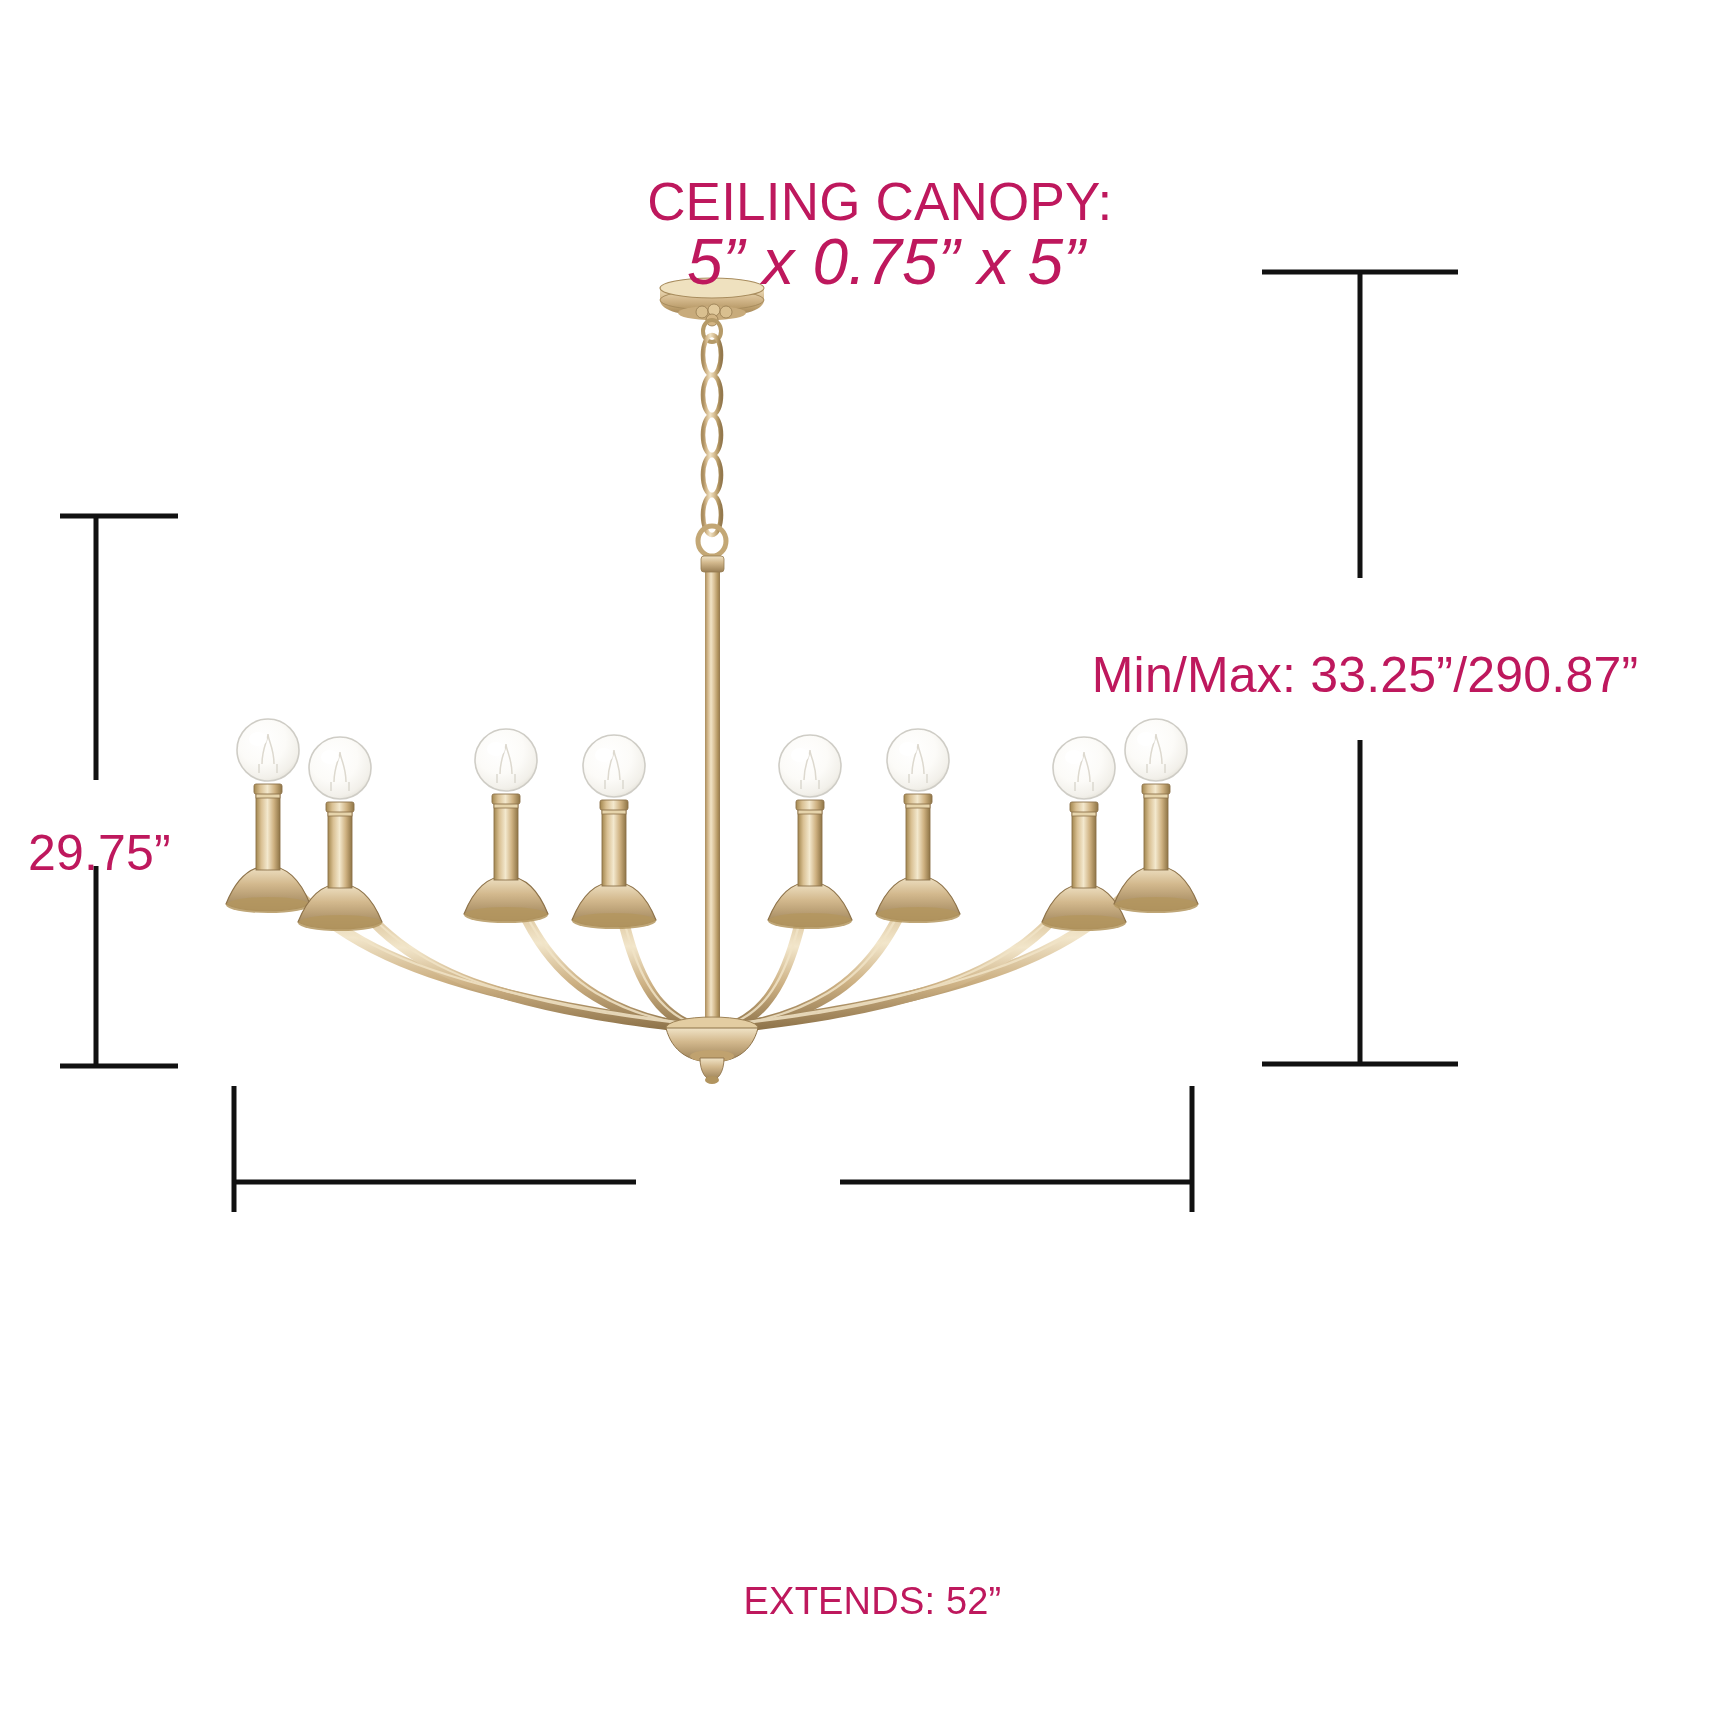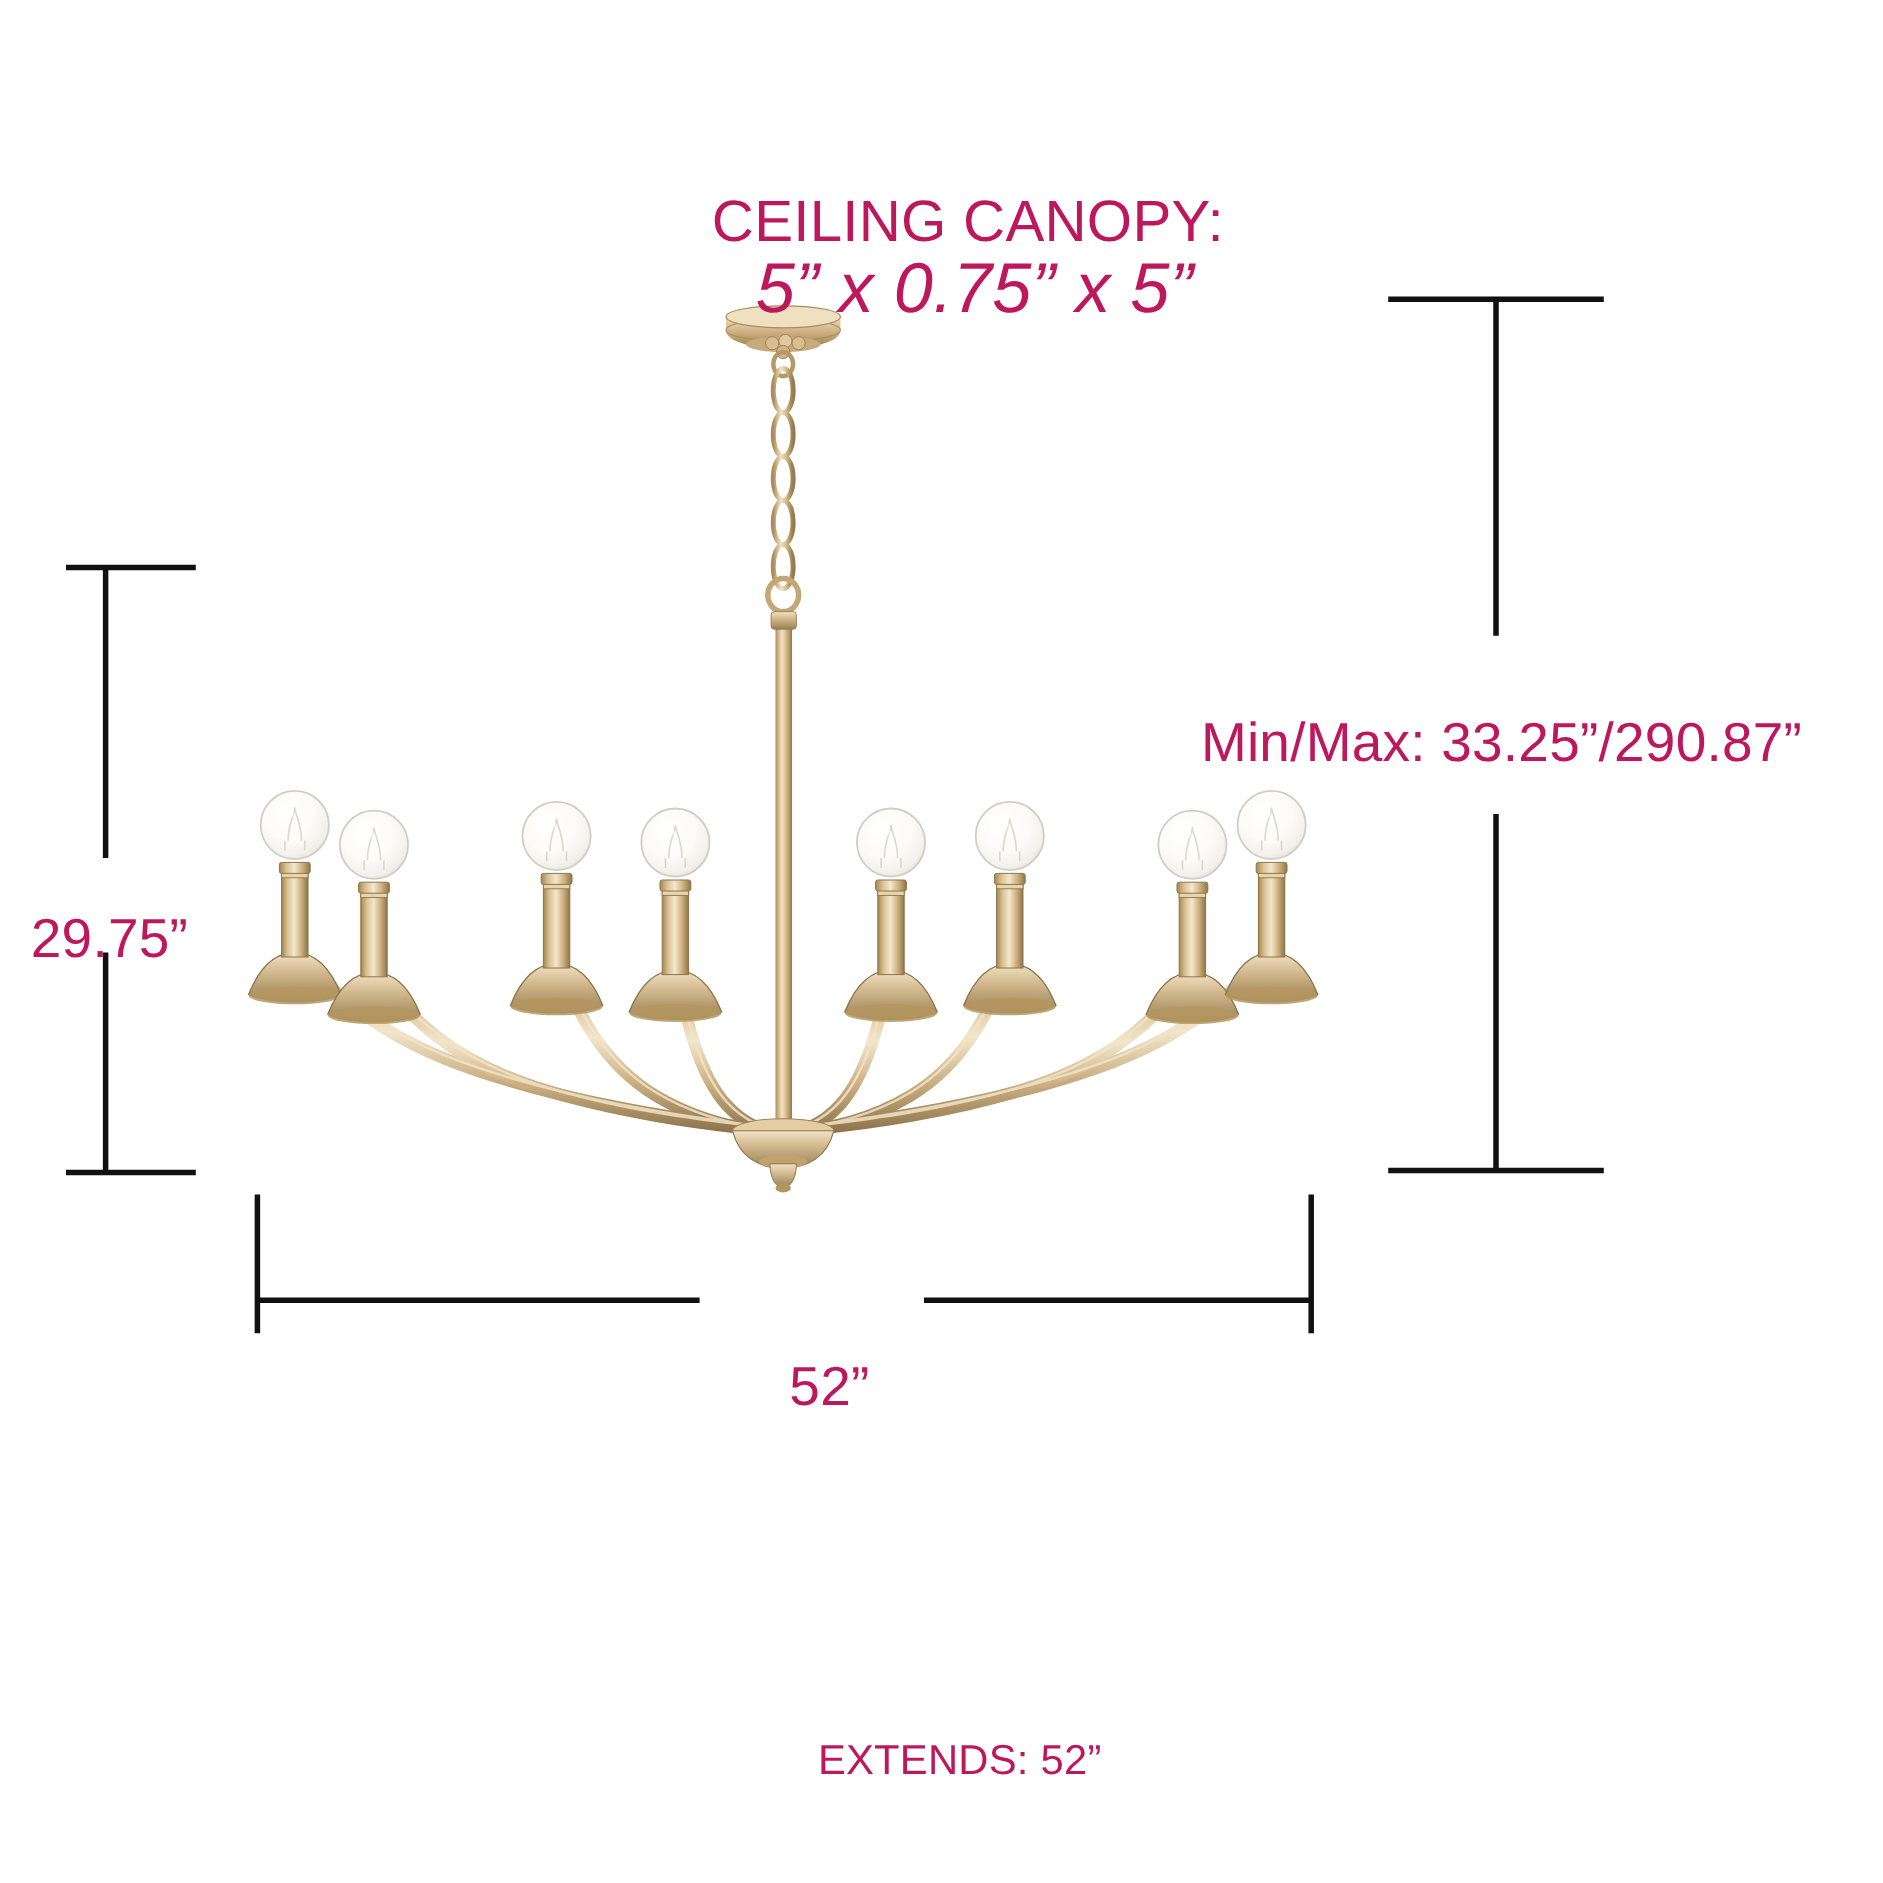--- a/index.html
+++ b/index.html
@@ -289,19 +289,18 @@
     <span>CEILING CANOPY:</span>
   </div>
   <div class="txt" id="canopy-title-2">
     <span>5” x 0.75” x 5”</span>
   </div>
 
   <div class="txt" id="hang-2">Min/Max: 33.25”/290.87”</div>
 
   <div class="txt" id="left-dim-label">29.75”</div>
 
-  <div class="txt" id="width-label">52”</div>
 
   <div class="txt" id="extends-label">
     <span>EXTENDS: 52”</span>
   </div>
 
 </div>
 
 </body></html>

